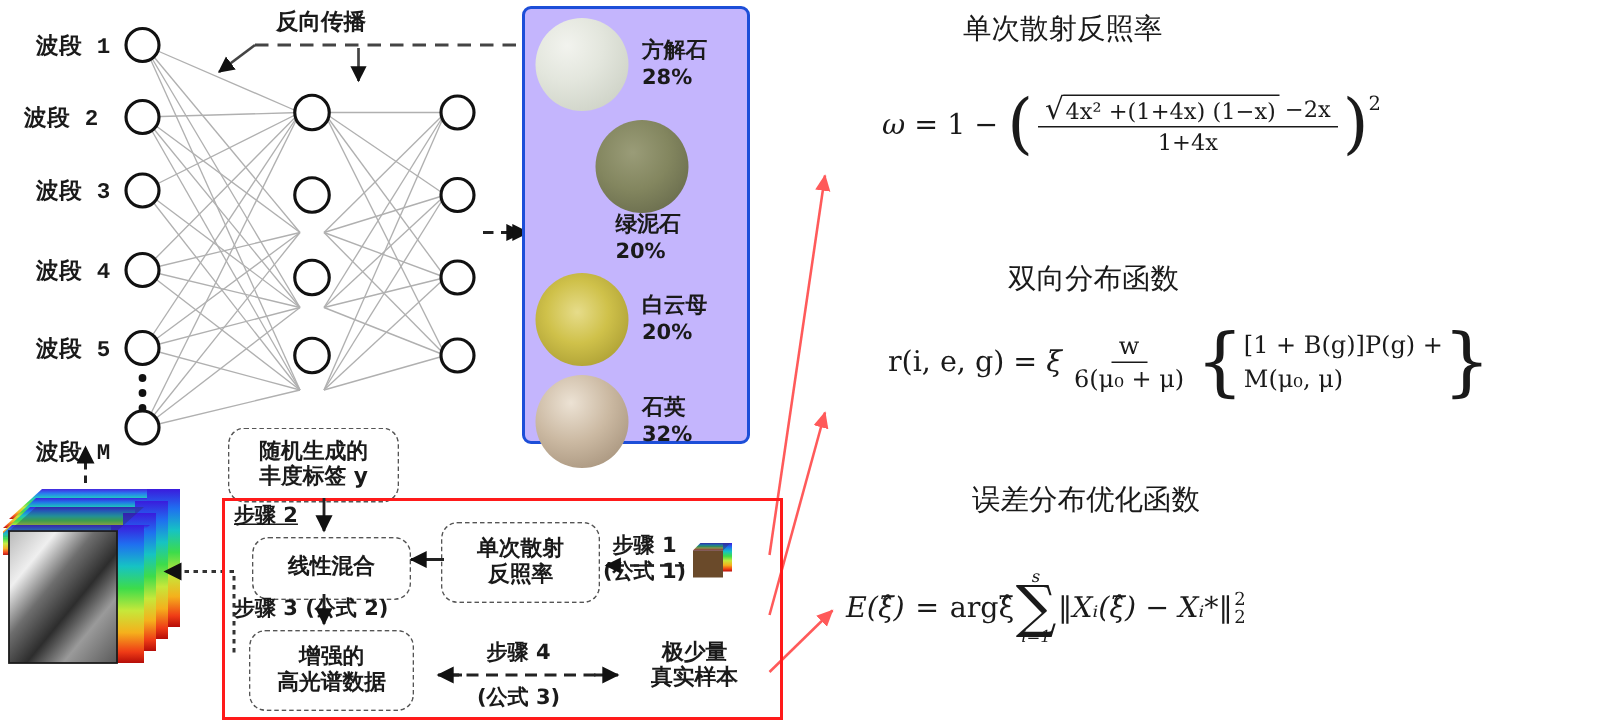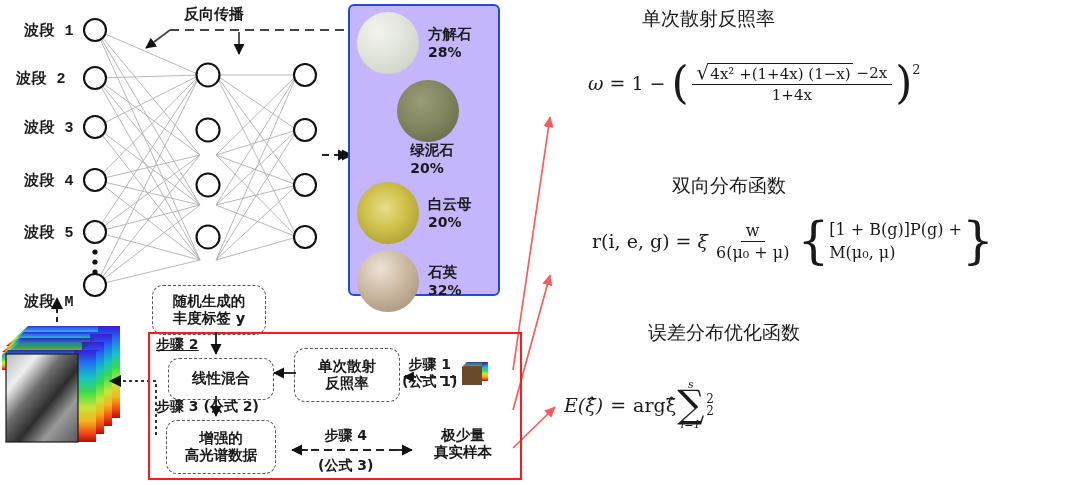--- a/index.html
+++ b/index.html
@@ -217,20 +217,21 @@
 <div class="abs sec-title" style="left:648px;top:320px;">误差分布优化函数</div>
 <div class="abs formula" style="left:564px;top:378px;">
   <span class="mi">E(ξ̂)</span>
   <span style="margin:0 7px;">=</span>
   <span>argξ̂</span>
   <span class="sumwrap">
     <span class="sumlim">s</span>
     <span class="sumbig">∑</span>
     <span class="sumlim">i=1</span>
   </span>
+  <span class="mi" style="font-size:19px;">‖Xᵢ(ξ̂) − Xᵢ*‖</span>
   <span style="display:inline-flex;flex-direction:column;align-items:flex-start;line-height:1;margin-left:1px;">
     <sup style="font-size:12px;">2</sup>
     <sub style="font-size:12px;">2</sub>
   </span>
 </div>
 
 <svg class="abs nolayout" style="left:490px;top:85px;" width="130" height="370">
   <defs>
     <marker id="ar-red" markerWidth="8" markerHeight="8" refX="6" refY="3" orient="auto">
       <path d="M0,0 L6.5,3 L0,6 z" fill="#ff5a5a"></path>

